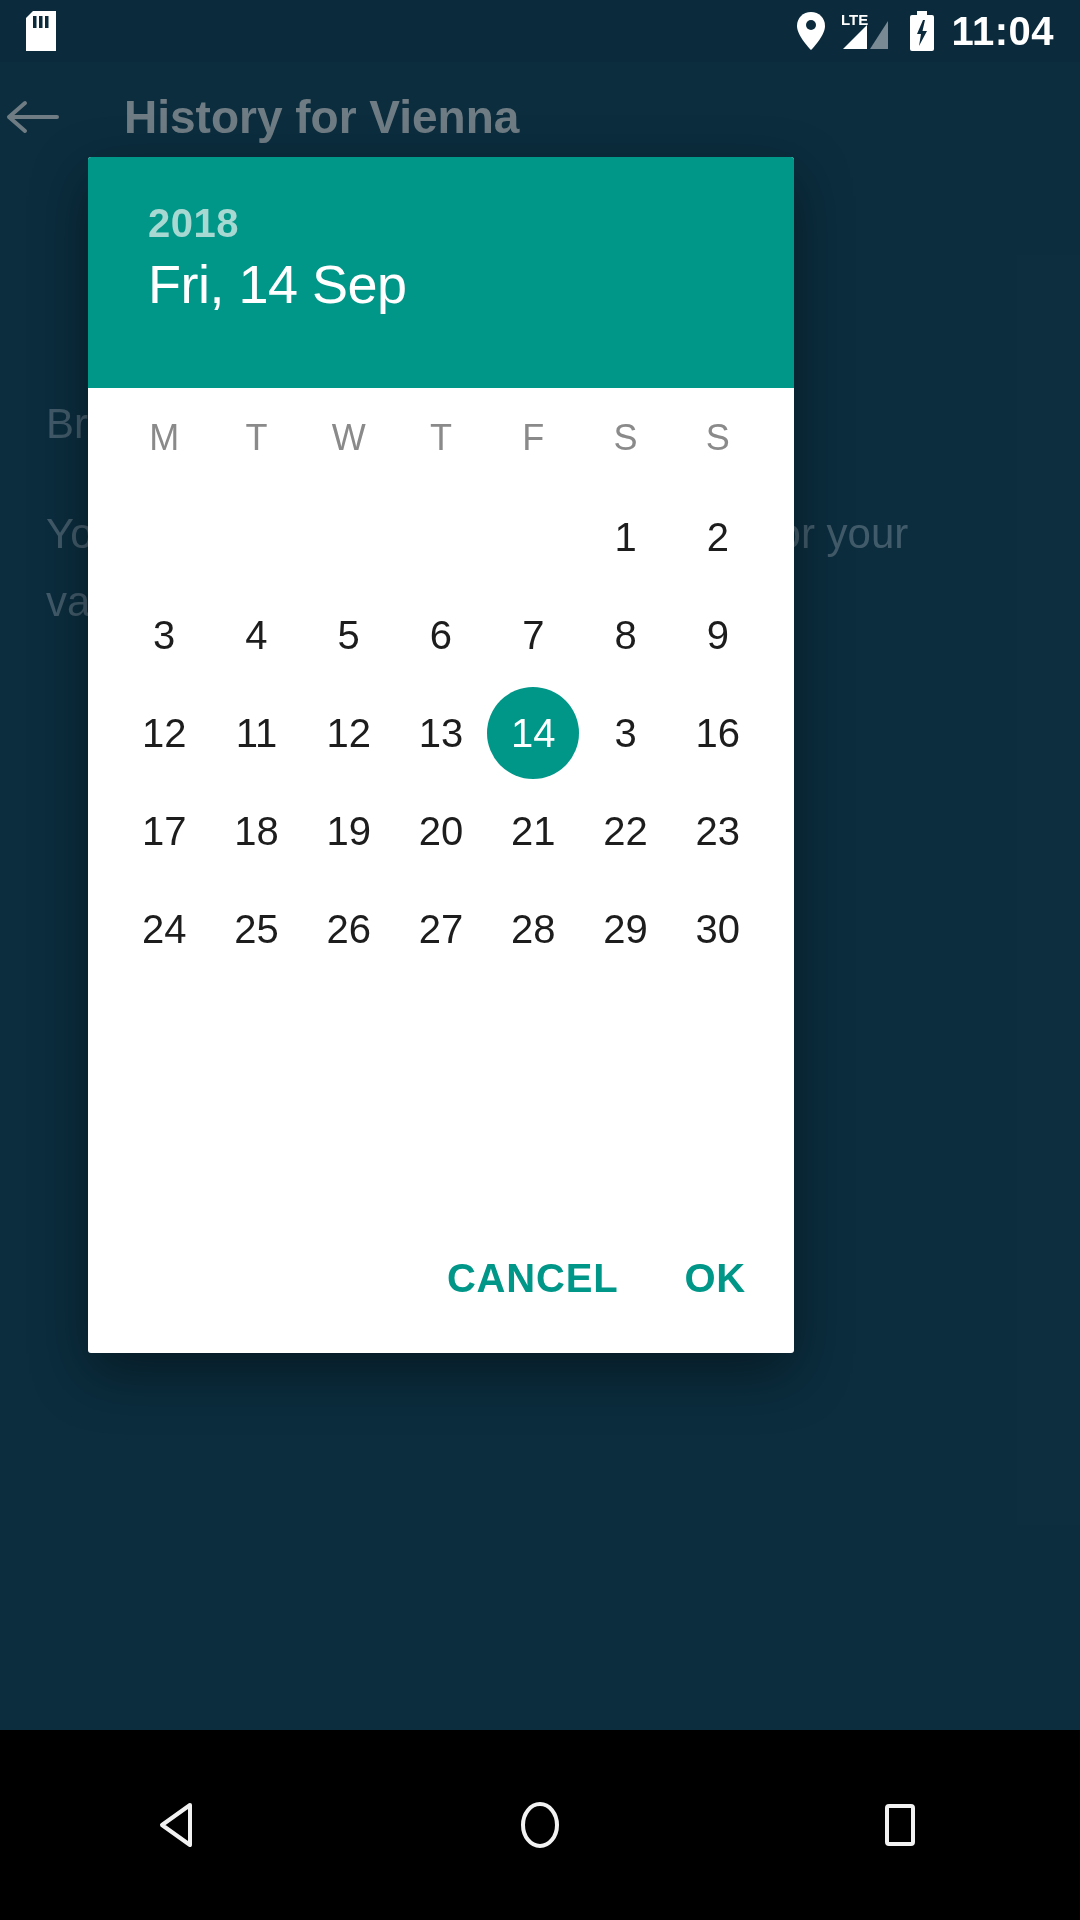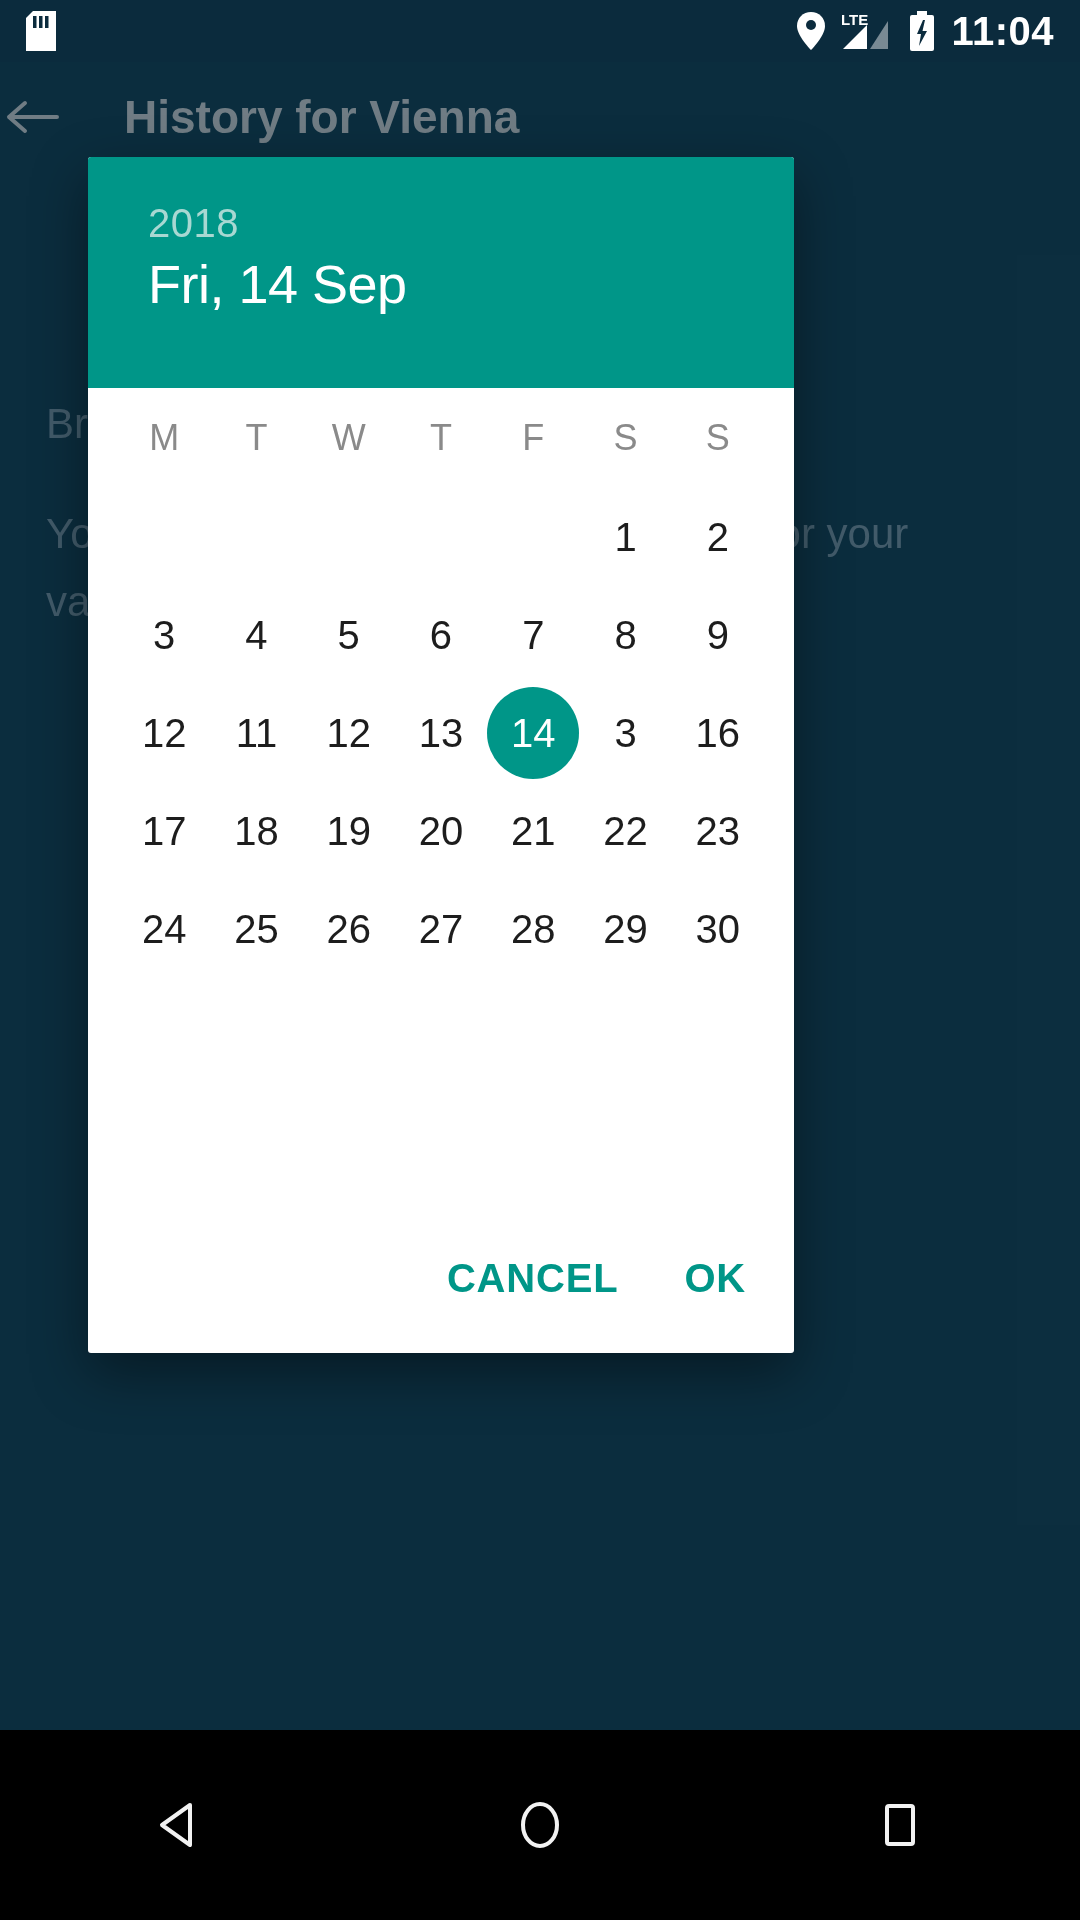--- a/index.html
+++ b/index.html
@@ -48,21 +48,21 @@
   
   .dialog {
     position:absolute; left:88px; top:157px; width:706px; height:1196px;
     background:#ffffff; border-radius:3px; overflow:hidden;
     box-shadow:0 20px 56px rgba(0,0,0,0.42);
   }
   .dlg-header {
     background:#009688; height:231px; padding:44px 60px 0 60px;
   }
   .dlg-year {
-    color:#a8d8d2; font-size:40px; font-weight:400; letter-spacing:0.5px;
+    color:#a8d8d2; font-size:40px; font-weight:700; letter-spacing:0.5px;
   }
   .dlg-date {
     color:#ffffff; font-size:54px; font-weight:400; margin-top:10px;
     letter-spacing:-0.5px; line-height:1.05;
   }
 
   .cal {
     padding:0 30px;
   }
   .cal-nav {

